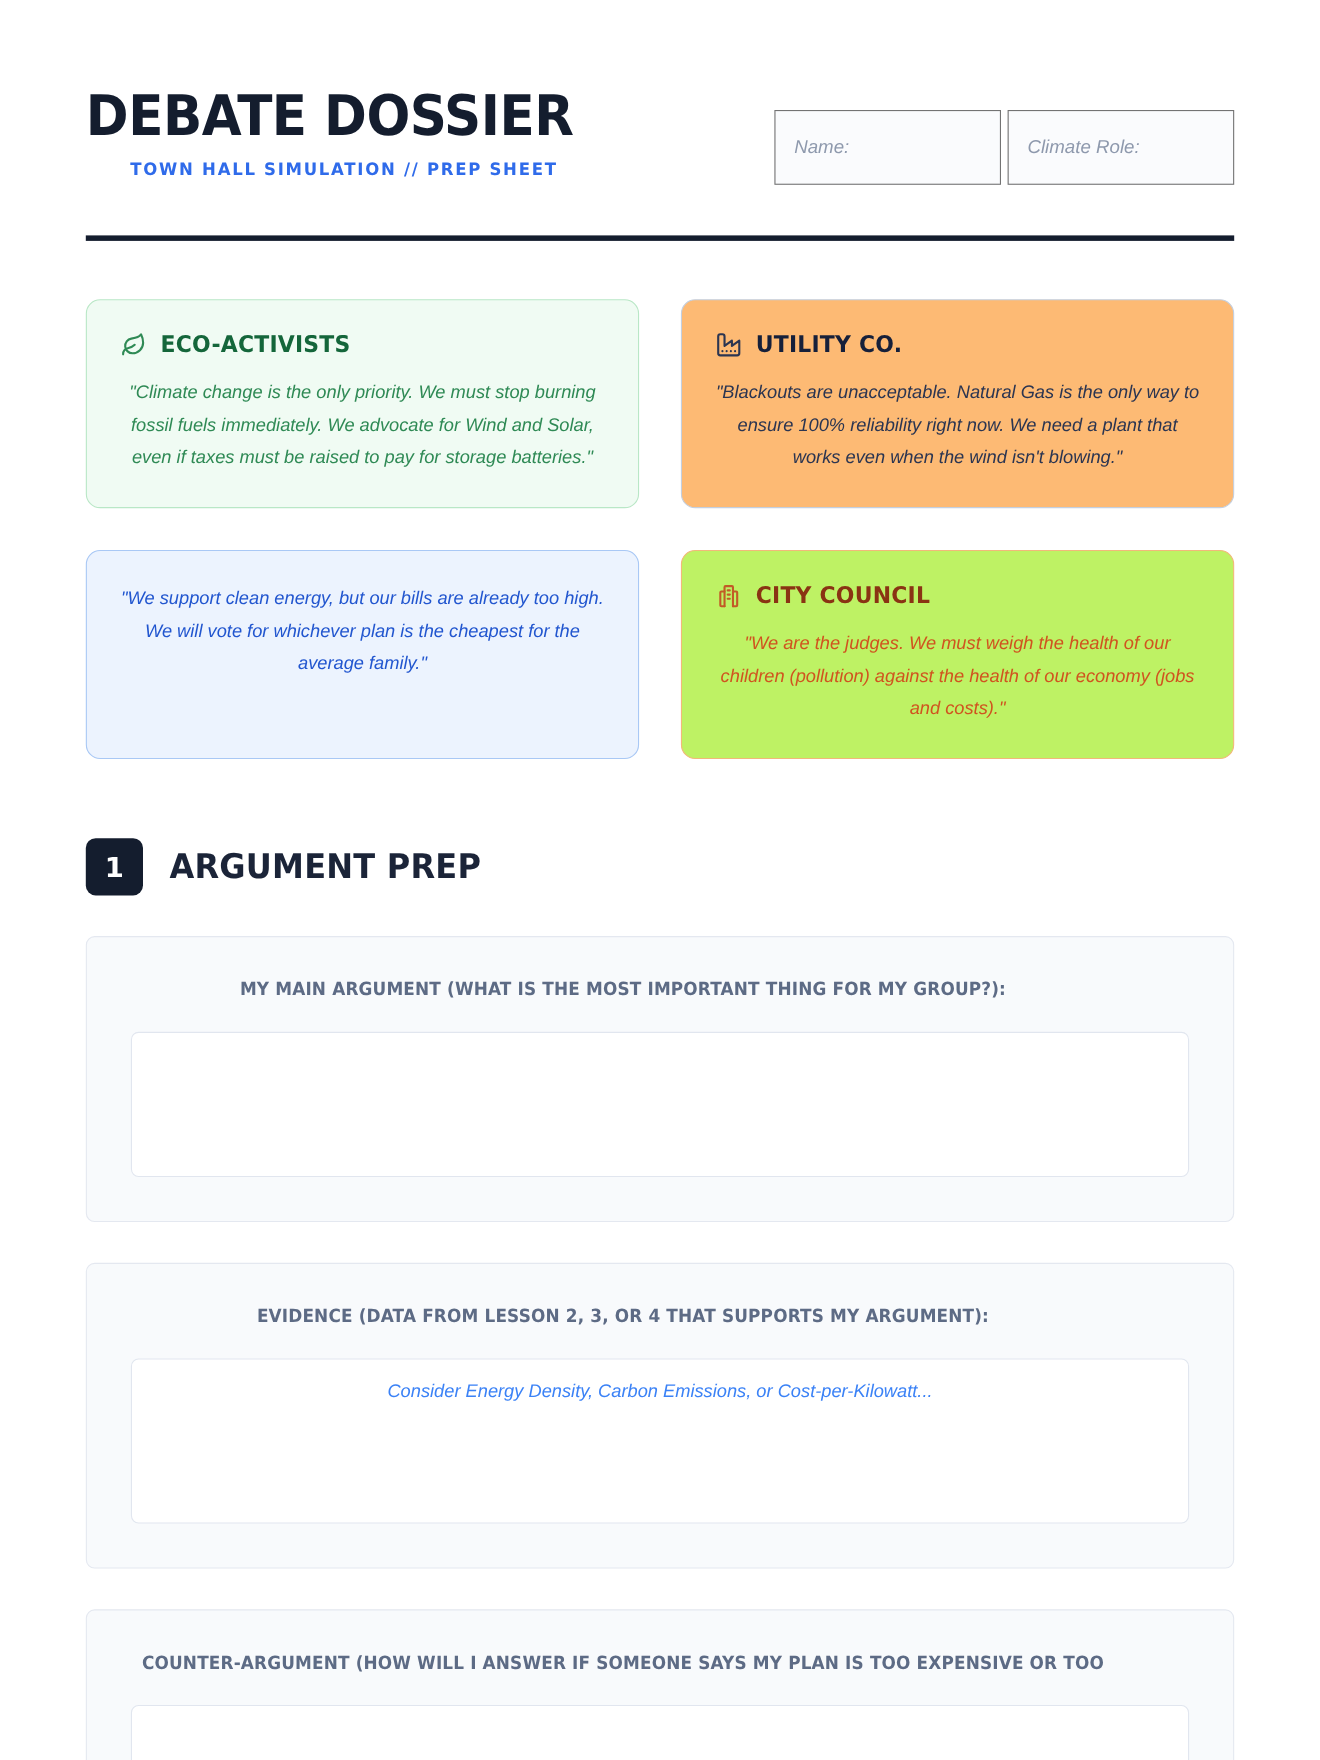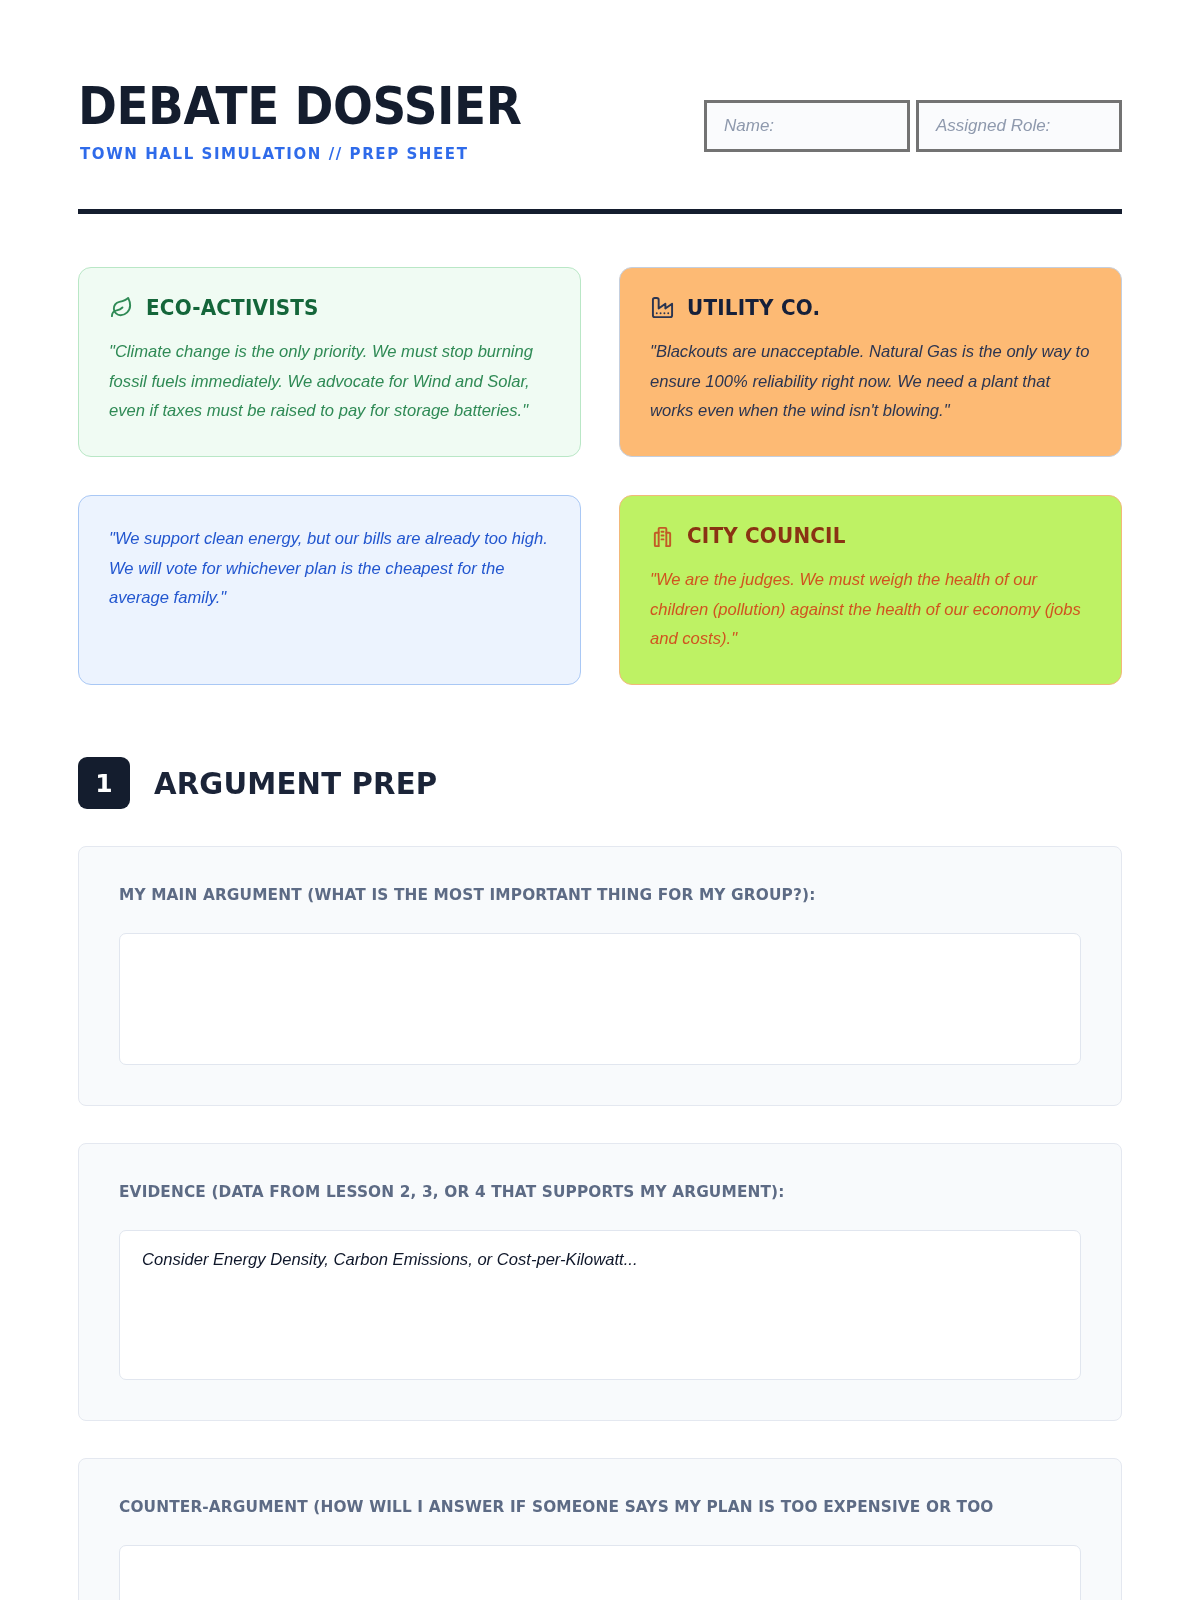--- a/index.html
+++ b/index.html
@@ -13,20 +13,21 @@
     overflow: hidden;
     font-family: "Liberation Sans", sans-serif;
     color: #1b2438;
   }
   .page {
     width: 1200px;
     height: 1600px;
     position: relative;
     box-sizing: border-box;
     padding: 0 78px;
+    text-align: center;
   }
 
   
   .header {
     display: flex;
     align-items: flex-start;
     justify-content: space-between;
     padding-top: 82px;
   }
   .brand { flex: 0 0 auto; }
@@ -52,23 +53,23 @@
     transform: scaleX(0.97);
     transform-origin: left center;
     white-space: nowrap;
   }
   .id-fields {
     display: flex;
     margin-top: 18px;
   }
   .id-field {
     width: 206px;
-    height: 52px;
-    box-sizing: border-box;
-    border: 3px solid #737373;
+    height: 68px;
+    box-sizing: border-box;
+    border: 1px solid #737373;
     background: #fafbfd;
     display: flex;
     align-items: center;
     padding-left: 17px;
   }
   .id-field + .id-field { margin-left: 6px; }
   .id-field span {
     font-style: italic;
     font-size: 17px;
     color: #8e99ad;
@@ -195,39 +196,39 @@
     border: 1px solid #e1e6ef;
     border-radius: 7px;
     background: #ffffff;
     padding: 19px 22px;
   }
   .entry.tall   { height: 132px; }
   .entry.taller { height: 150px; }
   .entry .ph {
     font-style: italic;
     font-size: 16.6px;
-    color: #0f172a;
+    color: #3b82f6;
   }
 </style>
 </head>
 <body>
 
 <div class="page">
 
   <div class="header">
     <div class="brand">
       <div class="brand-title">DEBATE DOSSIER</div>
       <div class="brand-sub">TOWN HALL SIMULATION // PREP SHEET</div>
     </div>
     <div class="id-fields">
       <div class="id-field">
         <span>Name:</span>
       </div>
       <div class="id-field">
-        <span>Assigned Role:</span>
+        <span>Climate Role:</span>
       </div>
     </div>
   </div>
 
   <div class="rule"></div>
 
   <div class="cards">
 
     <div class="card card-eco">
       <div class="card-head">

